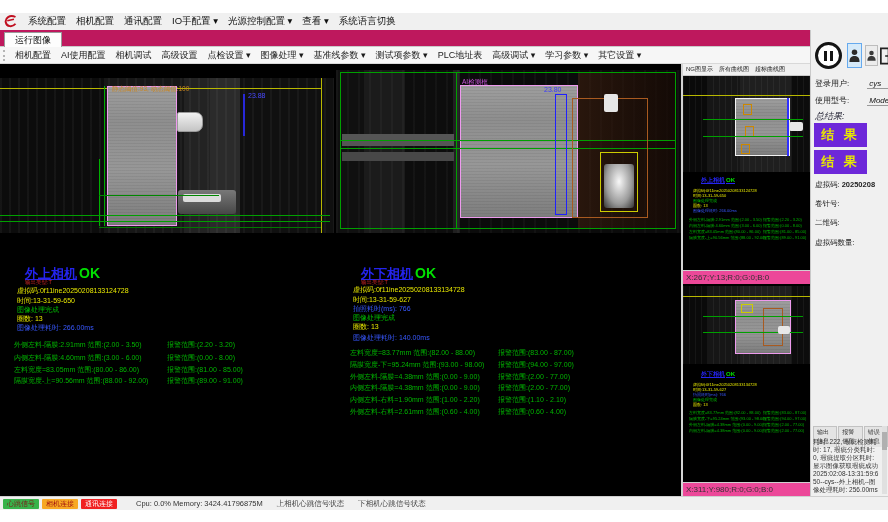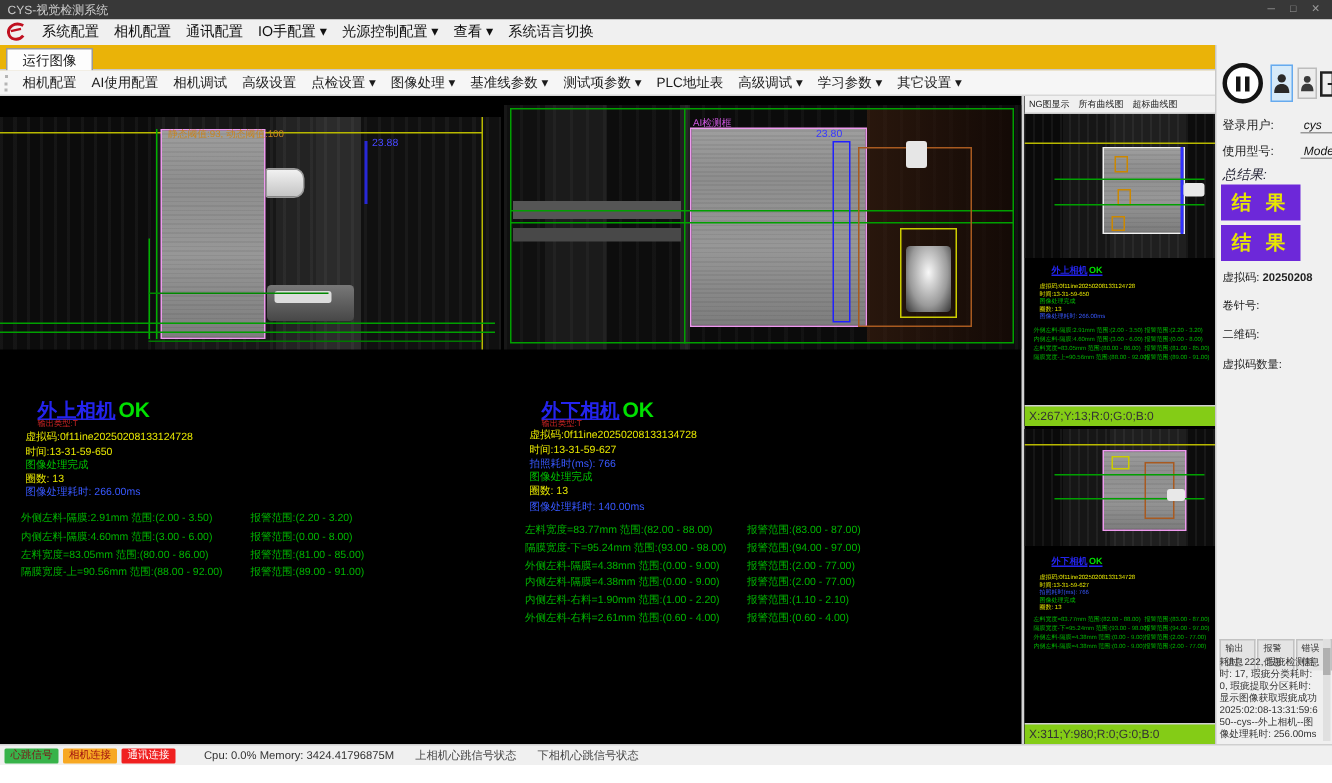--- a/index.html
+++ b/index.html
@@ -9,36 +9,36 @@
   
   .titlebar { position:absolute; left:0; top:0; width:888px; height:13px; background:#383838; color:#cccccc; font-size:8px; line-height:13px; padding-left:5px; }
   .winctl { position:absolute; right:4px; top:0; color:#9a9a9a; font-size:7px; letter-spacing:4px; line-height:13px; }
 
   
   .menubar { position:absolute; left:0; top:13px; width:888px; height:17px; background:#f0f0f0; display:flex; align-items:center; font-size:9.5px; color:#101010; }
   .logo { width:16px; height:15px; margin:0 4px 0 3px; }
   .menu-item { padding:0 5px; white-space:nowrap; cursor:default; }
 
   
-  .tabrow { position:absolute; left:0; top:30px; width:888px; height:17px; background:#eab308; border-bottom:1px solid #c9c9c9; }
+  .tabrow { position:absolute; left:0; top:30px; width:888px; height:17px; background:#be185d; border-bottom:1px solid #c9c9c9; }
   .tab { position:absolute; left:4px; top:2px; height:15px; background:#fdfdfd; border:1px solid #9a9a9a; border-bottom:none; font-size:9px; line-height:14px; padding:0 10px; color:#111; }
 
   
   .toolbar { position:absolute; left:0; top:47px; width:888px; height:17px; background:#f6f6f6; border-bottom:1px solid #d8d8d8; display:flex; align-items:center; font-size:9px; color:#1a1a1a; }
   .grip { width:3px; height:11px; border-left:2px dotted #b5b5b5; margin:0 4px 0 3px; }
   .tool-item { padding:0 5px; white-space:nowrap; cursor:default; }
 
   
   .main { position:absolute; left:0; top:64px; width:810px; height:432px; background:#d4d4d4; }
   .view { position:absolute; top:0; height:432px; background:#000; overflow:hidden; }
   .view-left  { left:0;   width:362px; }
   .view-mid   { left:336px; width:345px; }
   .rightcol   { position:absolute; left:683px; top:0; width:127px; height:432px; background:#000; }
 
-  .coordbar { position:absolute; left:0; width:100%; height:14px; background:#84cc16; border-top:1px solid #cfcfcf; font-size:8px; line-height:13px; color:#333; padding-left:3px; }
+  .coordbar { position:absolute; left:0; width:100%; height:14px; background:#ec4899; border-top:1px solid #cfcfcf; font-size:8px; line-height:13px; color:#333; padding-left:3px; }
 
   
   .photo { position:absolute; left:0; }
   .photo-l { top:14px; width:334px; height:155px;
     background:
       repeating-linear-gradient(90deg, rgba(255,255,255,0.04) 0 2px, transparent 2px 9px),
       linear-gradient(90deg,#0c0c0c 0 31%, #171717 31% 55%, #232323 55% 63%, #2b2b2b 63% 72%, #101010 72%); }
   .photo-m { top:6px; width:345px; height:163px;
     background:
       repeating-linear-gradient(90deg, rgba(255,255,255,0.03) 0 2px, transparent 2px 11px),
@@ -102,28 +102,20 @@
   .badge-o { background:#f7a823; color:#a01010; }
   .badge-r { background:#f02020; color:#fff; }
   .cpu { margin-left:16px; white-space:nowrap; }
   .hb { margin-left:14px; color:#444; white-space:nowrap; }
 </style>
 </head>
 <body>
 
 <div class="app">
 
-  <div class="titlebar">
-    <span>CYS-视觉检测系统</span>
-    <span class="winctl">
-      <span>─</span>
-      <span>□</span>
-      <span>✕</span>
-    </span>
-  </div>
 
   <div class="menubar">
     <svg class="logo" viewBox="0 0 20 20">
       <path d="M16 4 C8 0 2 6 3 11 C4 17 12 18 16 13" fill="none" stroke="#c01020" stroke-width="2.6"></path>
       <path d="M5 9 L14 7" stroke="#c01020" stroke-width="2"></path>
     </svg>
     <span class="menu-item">系统配置</span>
     <span class="menu-item">相机配置</span>
     <span class="menu-item">通讯配置</span>
     <span class="menu-item">IO手配置 ▾</span>

